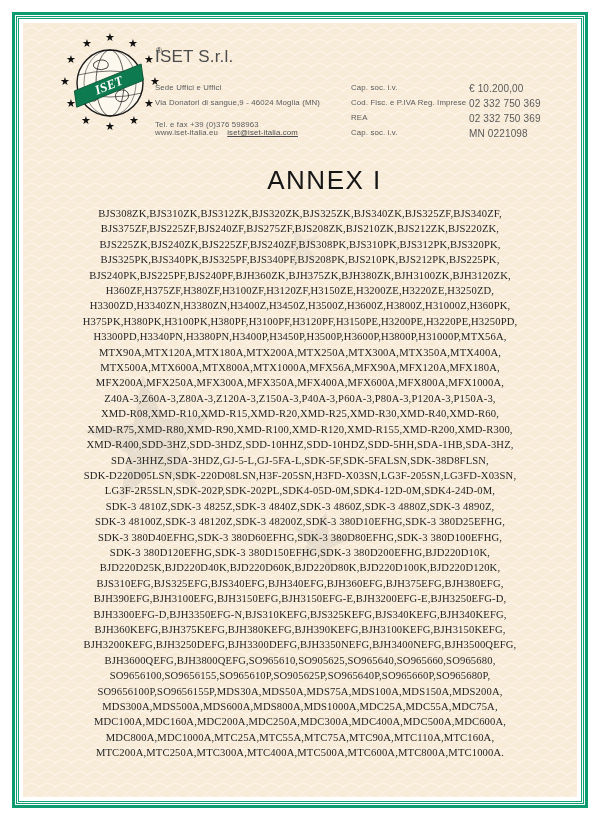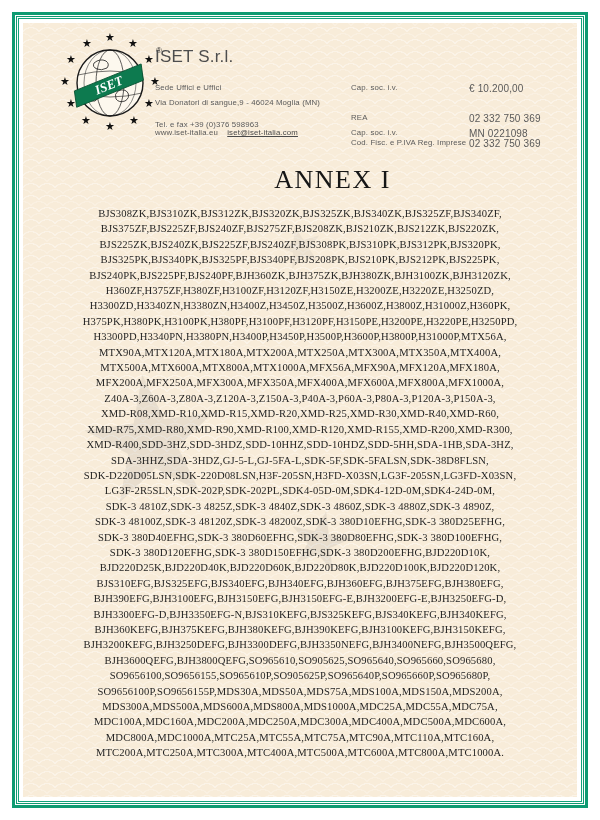--- a/index.html
+++ b/index.html
@@ -32,26 +32,26 @@
   .logo-svg { display:block; margin:0 auto; }
   .org-name { margin-top:-2px; font-size:7.6px; font-weight:bold; color:#2b2b2b; letter-spacing:.3px; line-height:1.35; }
 
   .company-name { position:absolute; left:132px; top:24px; font-size:17px; color:#4d4d4d; letter-spacing:.2px; }
   .addr { position:absolute; left:132px; font-size:7.8px; color:#5a5a5a; letter-spacing:.15px; }
   .addr.l1 { top:60px; } .addr.l2 { top:75px; } .addr.l3 { top:97px; } .addr.l4 { top:105px; }
   .email-link { text-decoration:underline; color:#4a4a4a; }
 
   .reg-label { position:absolute; left:328px; font-size:7.8px; color:#5a5a5a; letter-spacing:.15px; }
   .reg-value { position:absolute; left:446px; font-size:10px; color:#5a5a5a; letter-spacing:.15px; }
-  .r1 { top:60px; } .r2 { top:75px;margin-top:40px; } .r3 { top:90px; } .r4 { top:105px; }
+  .r1 { top:60px; } .r2 { top:75px; } .r3 { top:90px; } .r4 { top:105px; }
 
   
   .annex-title {
-    position:absolute; left:12px; top:142px; width:100%; text-align:center;
-    font-family:Liberation Serif, serif; font-size:26px; color:#161616; letter-spacing:1.5px;padding-left:41px;
+    position:absolute; left:4px; top:142px; width:100%; text-align:center;
+    font-family:Liberation Sans, sans-serif; font-size:26px; color:#161616; letter-spacing:1.5px;padding-left:41px;
   }
   .codes {
     position:absolute; left:0; top:183px; width:100%;
     font-family:"Liberation Serif", serif; font-size:10.6px; line-height:15.4px;
     color:#1f1f1f; letter-spacing:.15px;
     white-space:pre; text-align:center;
   }
 </style>
 </head>
 <body>

